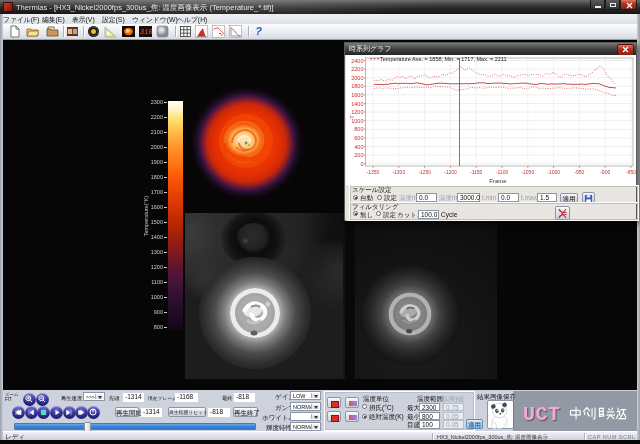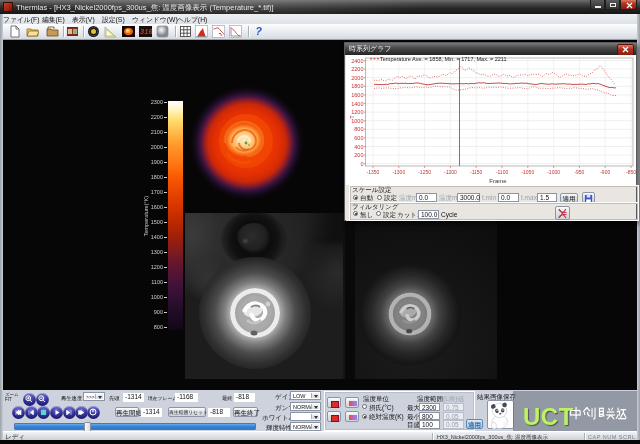--- a/index.html
+++ b/index.html
@@ -395,21 +395,21 @@
   </div>
   <div id="status" class="ab">
     <span class="ab" style="left:2px;top:1px;">レディ</span>
     <span class="ab" style="left:434px;top:1.5px;font-size:5.5px;color:#333;">HX3_Nickel2000fps_300us_焦: 温度画像表示</span>
     <span class="ab" style="left:585px;top:1.5px;font-size:5.5px;color:#7a828e;letter-spacing:.5px;">CAP NUM SCRL</span>
     <div class="ab" style="left:429px;top:1px;width:1px;height:7px;background:#aab0ba;box-shadow:1px 0 0 #fff;"></div>
     <div class="ab" style="left:581px;top:1px;width:1px;height:7px;background:#aab0ba;box-shadow:1px 0 0 #fff;"></div>
   </div>
   <div id="wm" class="ab" style="left:513px;top:391px;width:124px;height:40px;background:rgba(88,95,108,.5);"></div>
   <div id="wmtext" class="ab" style="left:521px;top:403px;width:119px;height:24px;">
-    <span style="position:absolute;left:2px;top:0;font-size:24px;letter-spacing:.5px;font-weight:bold;color:#bef264;text-shadow:1px 1px 1px rgba(60,60,70,.8);">UCT</span>
+    <span style="position:absolute;left:2px;top:0;font-size:20px;letter-spacing:.5px;font-weight:bold;color:#f9a8d4;text-shadow:1px 1px 1px rgba(60,60,70,.8);font-family:Liberation Mono, monospace;">UCT</span>
     <svg style="position:absolute;left:48px;top:3px" width="58" height="14.2" viewBox="0 0 78 19">
       <g stroke="#fff" stroke-width="1.9" fill="none" filter="drop-shadow(0.7px 0.7px 0.3px rgba(60,60,70,.8))">
 
         <path d="M2 6h13M2 6v6h13V6M9.5 1v17"></path>
 
         <path d="M24 2l-5 6M24 2l4 5M21 8v4M25 8c0 3 1 5 3 6M31 3v12M35 2v13c0 2-1 2.5-2.5 2.5"></path>
 
         <path d="M40 3h7M41 3v11M46 3v11M41 7h5M41 11h5M40 14l8-1M53 3l2 3M59 2l-2 4M51 8h10M50 12h12M56 12l-5 6M56 12l5 6"></path>
 
         <path d="M66 2v4M64 8l4-1v6M63 17c2-2 3-4 3-6M66 17h11M69 5h8M73 5v4M73 9l-4 7M73 9l4 7"></path>

